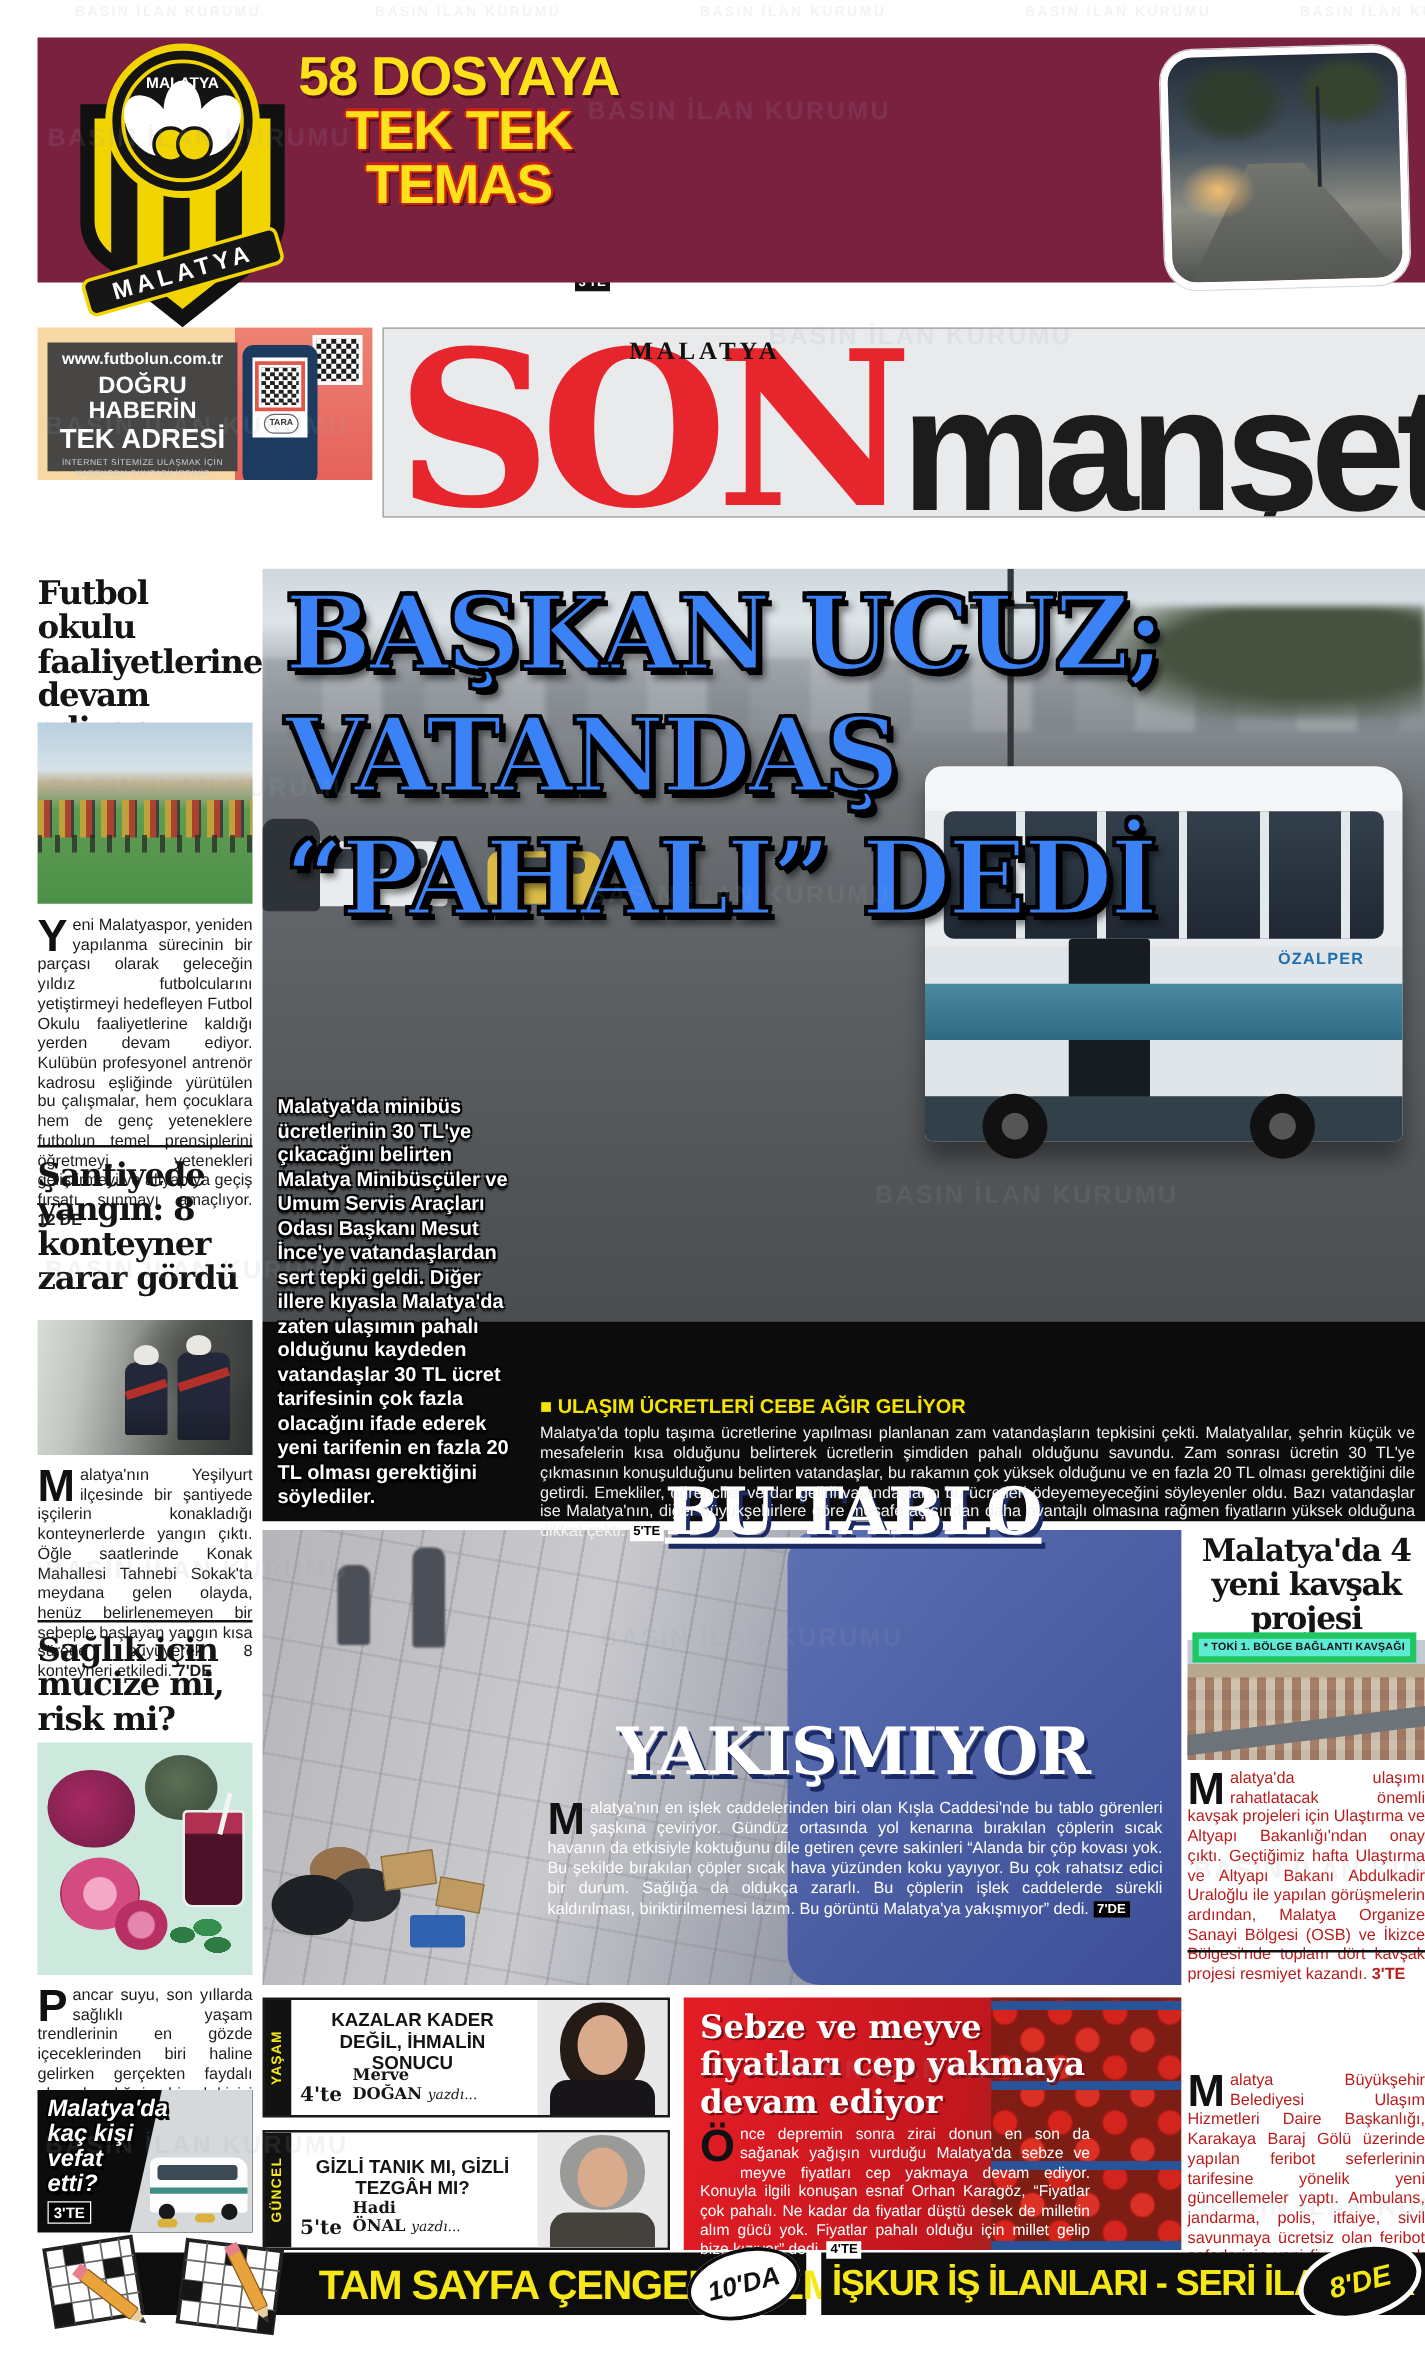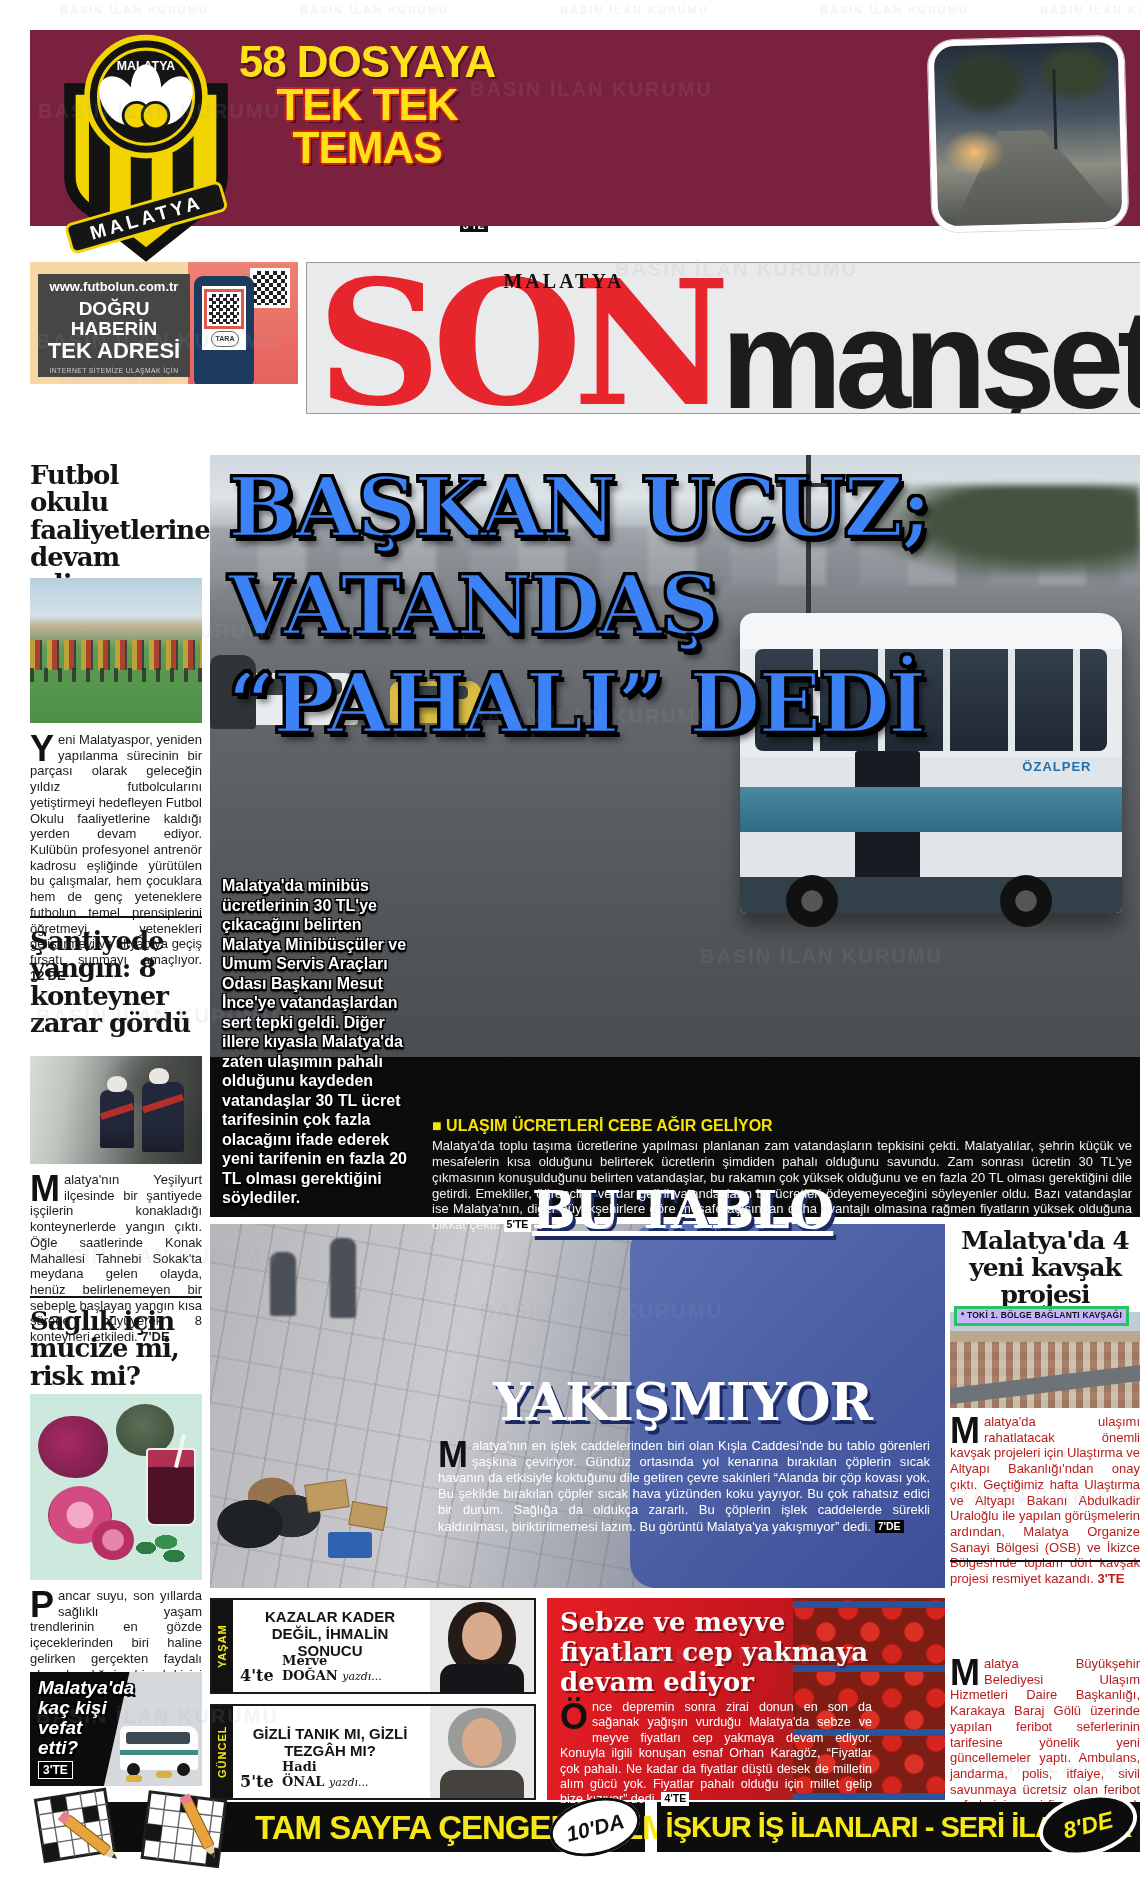--- a/index.html
+++ b/index.html
@@ -174,21 +174,21 @@
   
   .rcol-h{left:950px;width:190px;text-align:center;font:700 25px/1.07 "DejaVu Serif",serif;
       letter-spacing:-1px;color:#141414;}
   .rcol-b{left:950px;width:190px;font:13px/1.21 "Liberation Sans",sans-serif;text-align:justify;color:#b91c1c;}
   .kav-photo{left:950px;top:1312px;width:190px;height:96px;overflow:hidden;background:
       linear-gradient(180deg,#c2ccd4 0 20%,#b7a88e 20% 32%,#b3a58c 32%);}
   .kav-city{left:0;top:30px;width:100%;height:66px;background:
       repeating-linear-gradient(90deg,rgba(158,94,74,.55) 0 7px,rgba(224,214,197,.6) 7px 14px),
       repeating-linear-gradient(0deg,rgba(120,110,95,.3) 0 8px,transparent 8px 16px);}
   .kav-road{left:-10px;top:64px;width:220px;height:16px;background:#6e737a;transform:rotate(-7deg);}
-  .kav-tag{left:954px;top:1306px;background:#c4b5fd;border:3px solid #22c55e;color:#111;
+  .kav-tag{left:954px;top:1306px;background:#5eead4;border:5px solid #22c55e;color:#111;
       font:700 8.5px/1.4 "Liberation Sans",sans-serif;padding:1px 4px;z-index:2;letter-spacing:.2px;}
   .rdivider{left:950px;width:190px;height:2px;background:#111;}
   
   .colbox{position:absolute;left:210px;width:326px;height:96px;background:#fff;border:2px solid #1a1a1a;
       box-sizing:border-box;overflow:hidden;}
   .col-strip{position:absolute;left:0;top:0;width:21px;height:100%;background:#121212;}
   .col-cat{position:absolute;left:0;top:0;width:21px;height:100%;display:flex;align-items:center;justify-content:center;
       writing-mode:vertical-rl;transform:rotate(180deg);font:800 11px/1 "Liberation Sans",sans-serif;
       color:#f6e818;letter-spacing:1px;}
   .col-title{position:absolute;left:28px;top:9px;width:180px;text-align:center;

